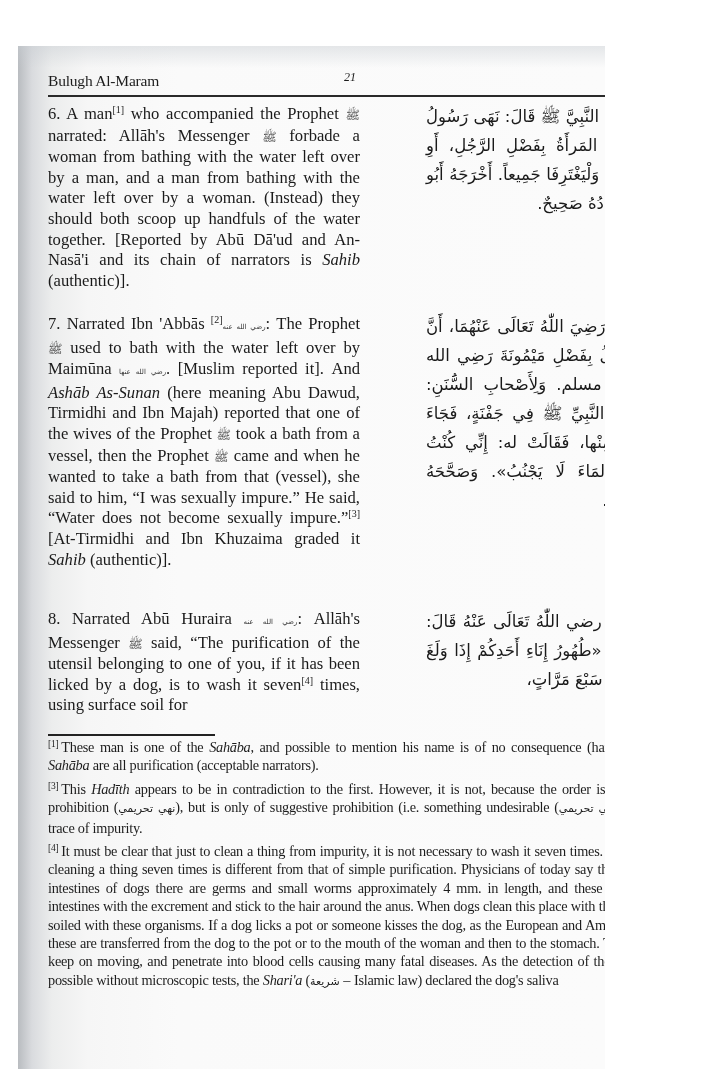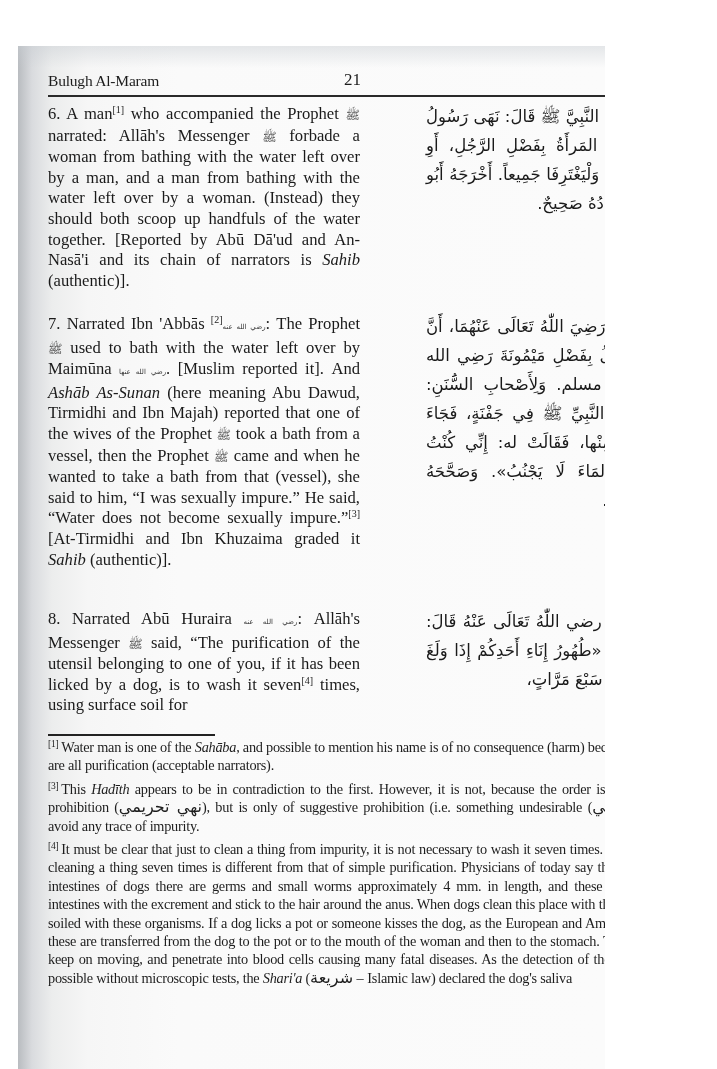--- a/index.html
+++ b/index.html
@@ -13,21 +13,21 @@
   }
   .page-shadow-top {
     position: absolute; left: 0; top: 0; width: 100%; height: 22px;
     background: linear-gradient(180deg, rgba(200,205,210,0.45), rgba(255,255,255,0));
   }
 
   .running-head {
     position: absolute; left: 30px; top: 26px; width: 669px; height: 24px;
   }
   .rh-left { position: absolute; left: 0; top: 0; font-size: 15.5px; letter-spacing: -0.2px; }
-  .rh-center { position: absolute; left: 296px; top: -2px; font-size: 17px; }
+  .rh-center { position: absolute; left: 296px; top: -2px; font-size: 12px; font-style: italic; }
   .rh-right { position: absolute; right: 0; top: -2px; font-size: 17px; direction: rtl; font-family: "DejaVu Sans", sans-serif; font-style: italic; }
   .head-rule { position: absolute; left: 30px; top: 49px; width: 669px; height: 2px; background: #2a2a2a; }
 
   .entries { position: absolute; left: 0; top: 0; width: 100%; }
   .entry { position: absolute; left: 0; width: 100%; }
   .en {
     position: absolute; left: 30px; width: 312px;
     font-size: 16.6px; line-height: 20.6px; text-align: justify; text-align-last: left;
     color: #1a1a1a;
   }
@@ -43,21 +43,21 @@
   .honor { font-size: 12px; color: #333; }
 
   .fn-rule { position: absolute; left: 30px; top: 688px; width: 167px; height: 1.6px; background: #222; }
   .footnotes { position: absolute; left: 30px; top: 692px; width: 648px; }
   .fn {
     font-size: 14.3px; line-height: 18.4px; text-align: justify; text-align-last: left;
     letter-spacing: -0.25px; margin-bottom: 5px; color: #1d1d1d;
   }
   .fn .mk { font-size: 9.5px; vertical-align: 5px; line-height: 0; margin-right: 3px; }
   .fn i { }
-  .fn .arx { font-family: "DejaVu Sans", sans-serif; font-size: 16px; direction: rtl; unicode-bidi: embed; margin-top: 40px; }
+  .fn .arx { font-family: "DejaVu Sans", sans-serif; font-size: 11px; direction: rtl; unicode-bidi: embed; margin-top: 40px; }
 </style>
 </head>
 <body>
 
 <div class="page">
   <div class="page-shadow-top"></div>
 
   <div class="running-head">
     <span class="rh-left">Bulugh Al-Maram</span>
     <span class="rh-center">21</span>
@@ -79,20 +79,20 @@
 
     <div class="entry" style="top:563px;">
       <p class="en" style="top:0;"><span>8. Narrated Abū Huraira </span><span class="honor" style="font-size:7px;">رضي الله عنه</span><span>: Allāh's Messenger </span><span class="honor">ﷺ</span><span> said, “The purification of the utensil belonging to one of you, if it has been licked by a dog, is to wash it seven</span><sup>[4]</sup><span> times, using surface soil for</span></p>
       <p class="ar" style="top:-2px;">(6) وعَنْ أبي هُرَيرةَ رضي اللّٰهُ تَعَالَى عَنْهُ قَالَ: قَالَ رسولُ الله ﷺ: «طُهُورُ إِنَاءِ أَحَدِكُمْ إِذَا وَلَغَ فِيهِ الكَلْبُ أَنْ يَغْسِلَهُ سَبْعَ مَرَّاتٍ،</p>
     </div>
   </div>
 
   <div class="fn-rule"></div>
 
   <div class="footnotes">
-    <p class="fn"><span class="mk">[1]</span><span>Water man is one of the </span><i>Sahāba</i><span>, and possible to mention his name is of no consequence (harm) because the </span><i>Sahāba</i><span> are all purification (acceptable narrators).</span></p>
+    <p class="fn"><span class="mk">[1]</span><span>These man is one of the </span><i>Sahāba</i><span>, and possible to mention his name is of no consequence (harm) because the </span><i>Sahāba</i><span> are all purification (acceptable narrators).</span></p>
 
 
     <p class="fn"><span class="mk">[3]</span><span>This </span><i>Hadīth</i><span> appears to be in contradiction to the first. However, it is not, because the order is not of absolute prohibition (</span><span class="arx">نهي تحريمي</span><span>), but is only of suggestive prohibition (i.e. something undesirable (</span><span class="arx">نهي تحريمي</span><span>) to avoid any trace of impurity.</span></p>
 
     <p class="fn"><span class="mk">[4]</span><span>It must be clear that just to clean a thing from impurity, it is not necessary to wash it seven times. The idea behind cleaning a thing seven times is different from that of simple purification. Physicians of today say that mostly in the intestines of dogs there are germs and small worms approximately 4 mm. in length, and these move out from intestines with the excrement and stick to the hair around the anus. When dogs clean this place with the tongue, it gets soiled with these organisms. If a dog licks a pot or someone kisses the dog, as the European and American ladies do, these are transferred from the dog to the pot or to the mouth of the woman and then to the stomach. These organisms keep on moving, and penetrate into blood cells causing many fatal diseases. As the detection of these germs is not possible without microscopic tests, the </span><i>Shari'a</i><span> (</span><span class="arx">شريعة</span><span> – Islamic law) declared the dog's saliva</span></p>
   </div>
 </div>
 
 </body></html>

